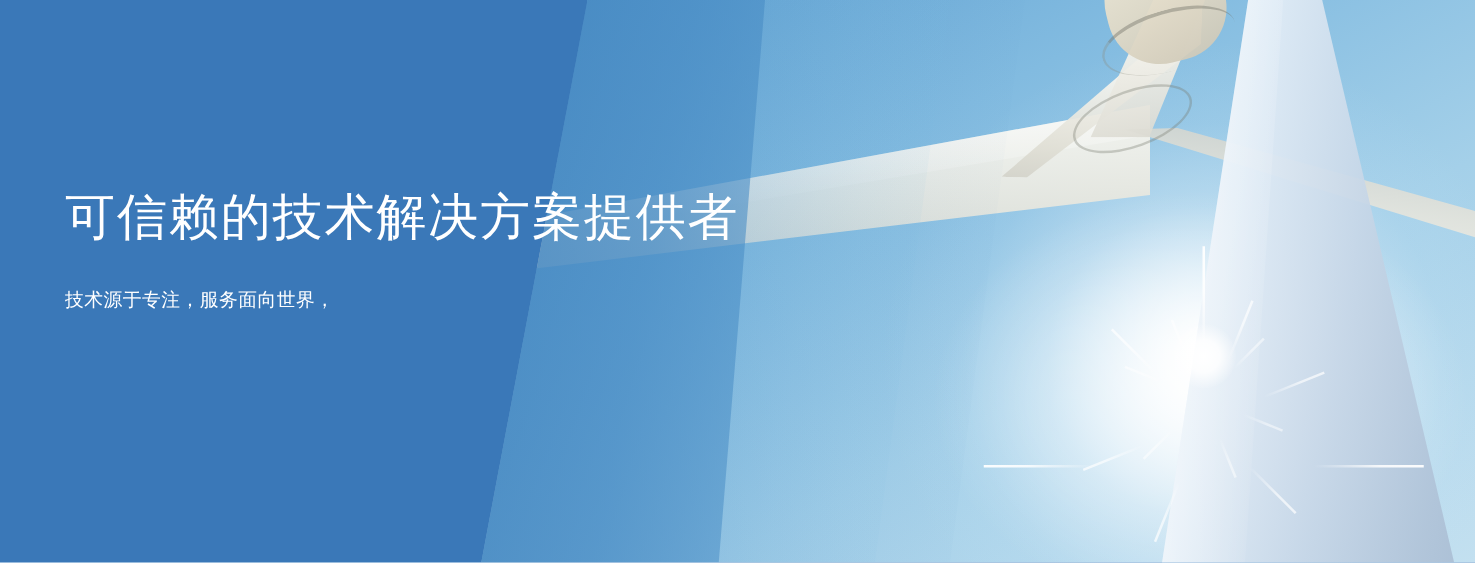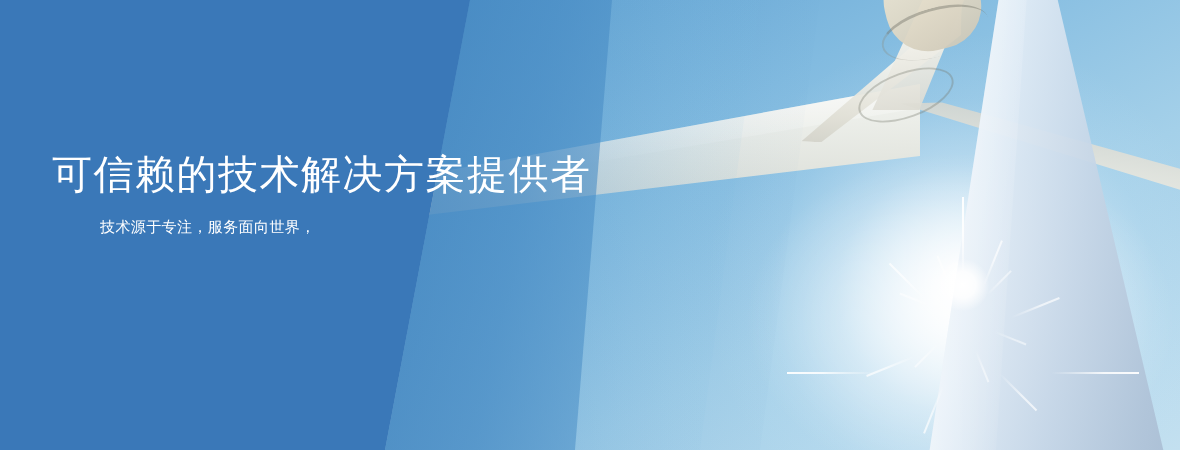--- a/index.html
+++ b/index.html
@@ -306,21 +306,21 @@
     position: absolute;
     left: 0;
     margin: 0;
     font-size: 15px;
     line-height: 1;
     font-weight: 400;
     color: #ffffff;
     letter-spacing: 0.4px;
     white-space: nowrap;
   }
-  .sub-line-1 { top: 220px; margin-left: 48px; }
+  .sub-line-1 { top: 233px; }
   .sub-line-2 { top: 270px; }
 </style>
 </head>
 <body>
 
 <div class="banner">
 
   <div class="photo">
     <div class="sky"></div>
     <div class="sun-glow"></div>

